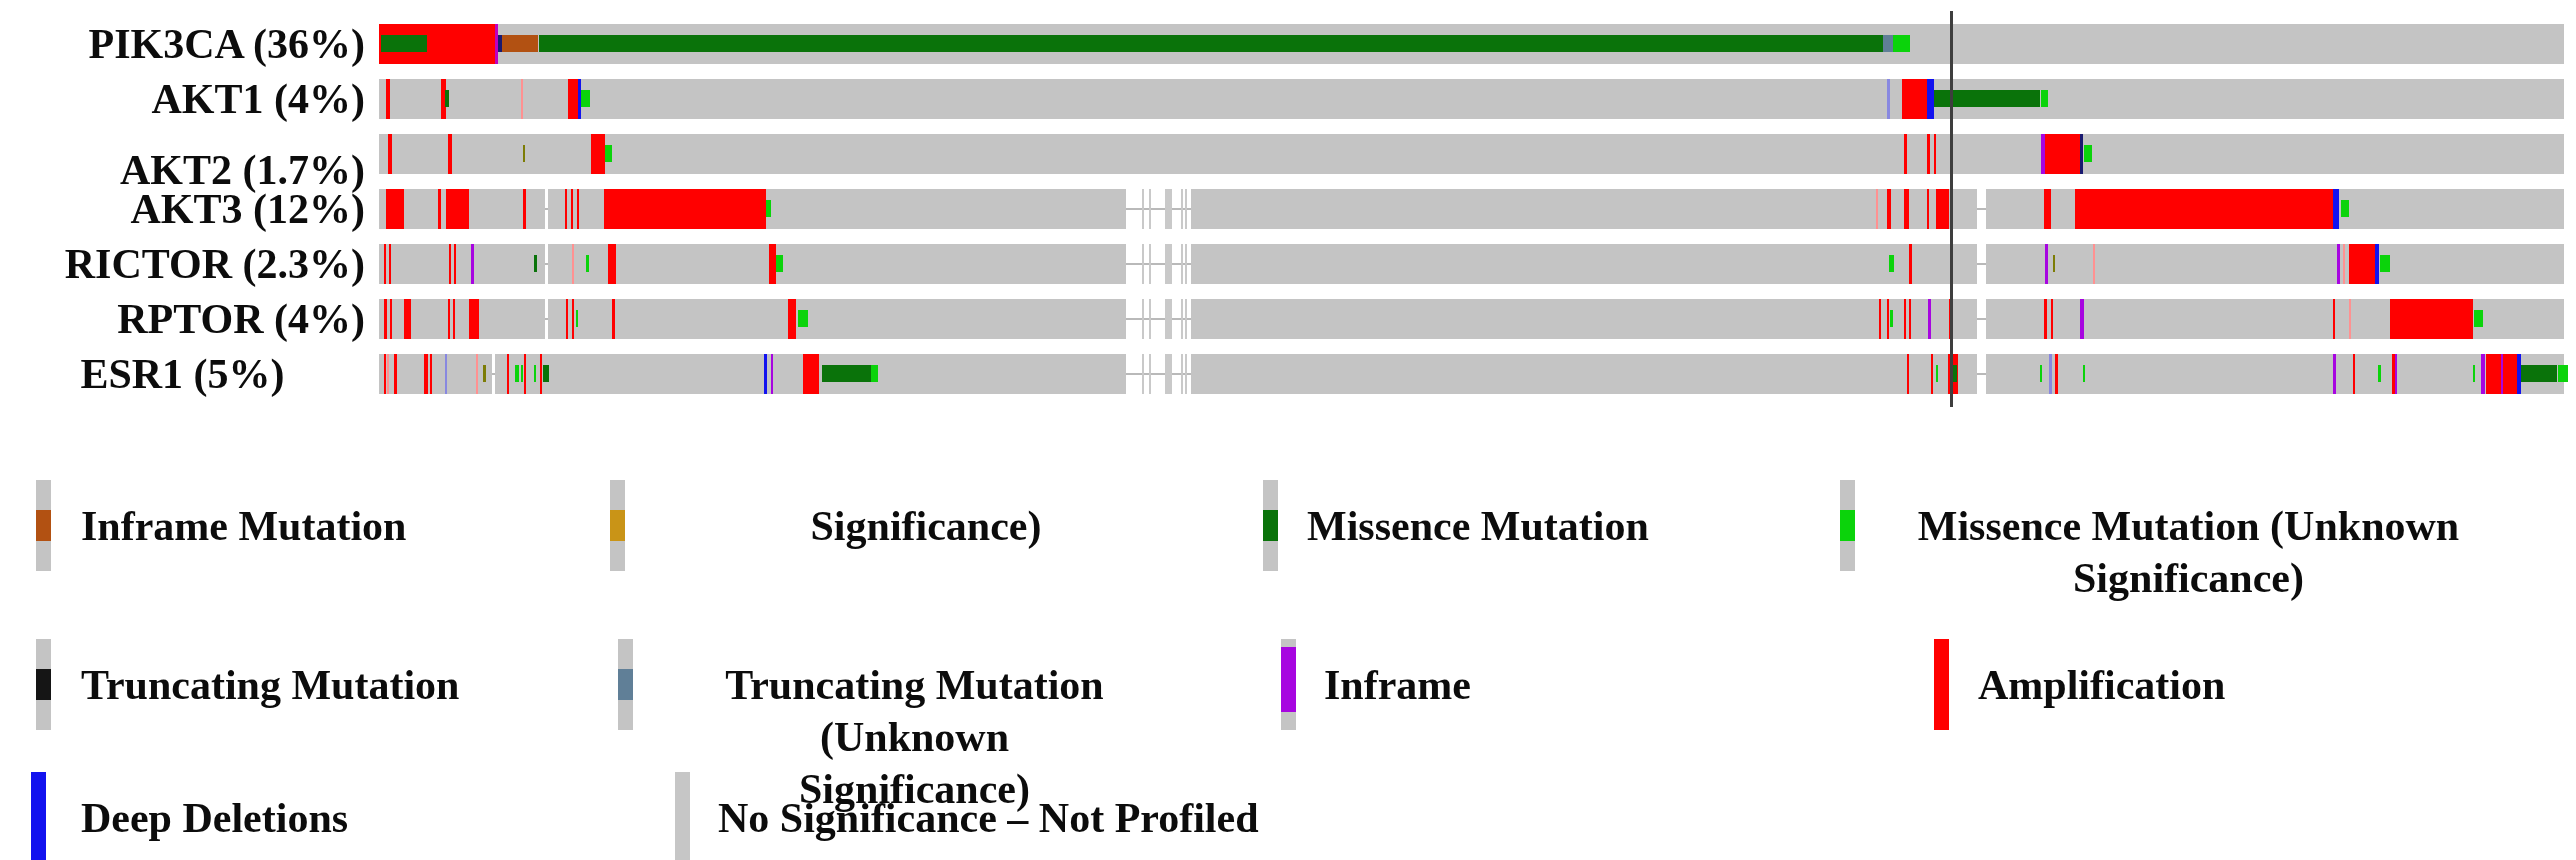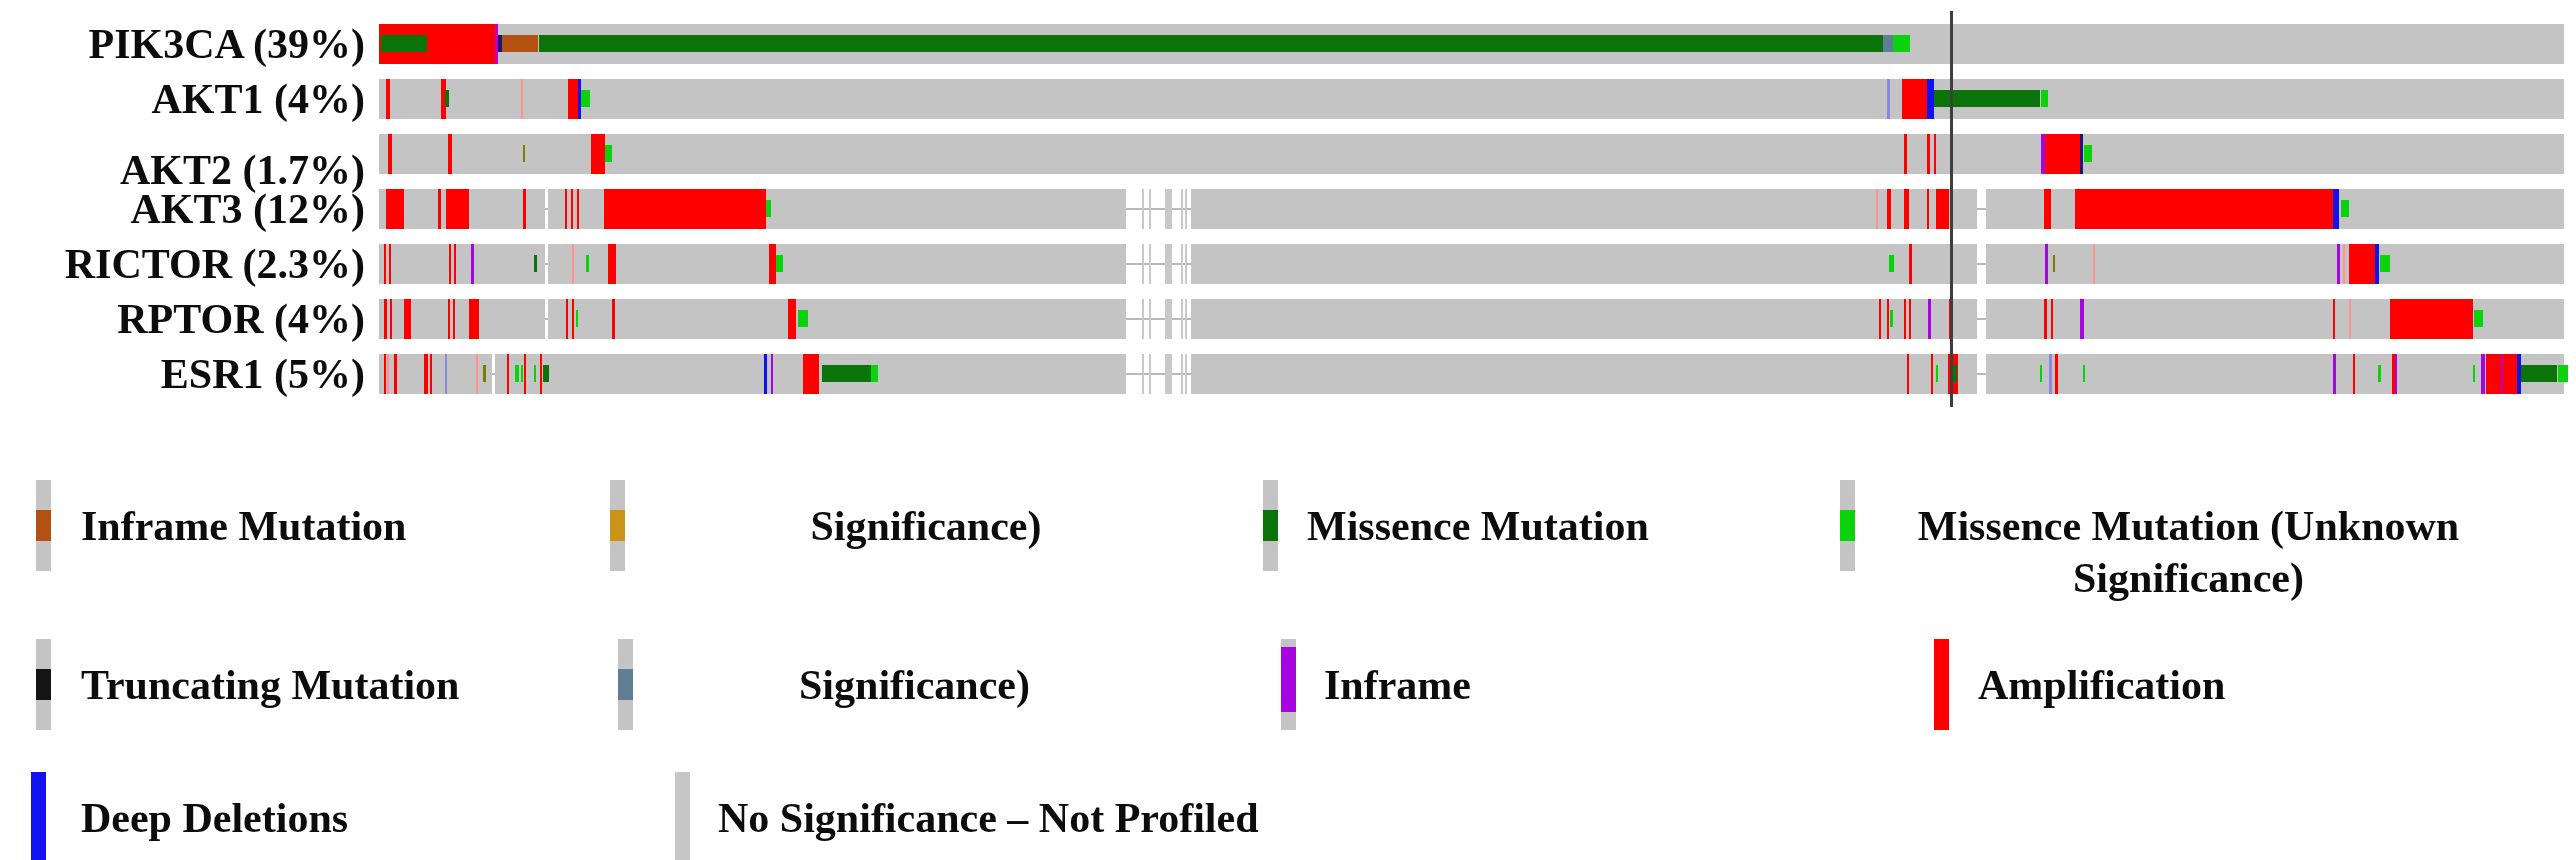--- a/index.html
+++ b/index.html
@@ -23,27 +23,27 @@
   .lg-fill.most{top:8px;height:65px;}
   .lg-fill.full{top:0;height:91px;}
   .lg-text{position:absolute;font-weight:bold;font-size:42px;line-height:52px;color:#0c0c0c;white-space:nowrap;}
   .lg-text.center{text-align:center;white-space:normal;}
 </style>
 </head>
 <body>
 
 <div id="canvas">
   <div id="labels">
-      <div class="gene-label" style="top: 24px;">PIK3CA (39%)</div>
+      <div class="gene-label" style="top: 24px;">PIK3CA (36%)</div>
       <div class="gene-label" style="top: 79px;">AKT1 (4%)</div>
       <div class="gene-label" style="top: 150px; font-family: Liberation Serif, serif;">AKT2 (1.7%)</div>
       <div class="gene-label" style="top: 189px;">AKT3 (12%)</div>
       <div class="gene-label" style="top: 244px;">RICTOR (2.3%)</div>
       <div class="gene-label" style="top: 299px;">RPTOR (4%)</div>
-      <div class="gene-label" style="top: 354px;">ESR1 (5%)</div>
+      <div class="gene-label" style="top: 354px; text-align: center;">ESR1 (5%)</div>
     </div>
   <div id="tracks">
       <div class="row" style="left: 379px; top: 24px; width: 2185px; height: 40px;">
         <div class="base" style="left: 0px; width: 100%;"></div>
         <div class="seg full" style="left: 0px; width: 118px; background: rgb(255, 0, 0);"></div>
         <div class="seg mid" style="left: 2.4px; width: 46px; background: rgb(10, 115, 10);"></div>
         <div class="seg full" style="left: 116px; width: 3.2px; background: rgb(191, 0, 191);"></div>
         <div class="seg mid" style="left: 119px; width: 4px; background: rgb(25, 25, 112);"></div>
         <div class="seg mid" style="left: 123px; width: 36px; background: rgb(178, 81, 18);"></div>
         <div class="seg mid" style="left: 160px; width: 1345px; background: rgb(10, 115, 10);"></div>
@@ -297,20 +297,21 @@
         </div>
         <div class="lg-text" style="left: 81px; top: 19.5px;">
           <div>Truncating Mutation</div>
         </div>
       </div>
       <div class="legend-item" style="left: 0px; top: 639px;">
         <div class="lg-glyph" style="left: 618px; top: 0px;">
           <div class="lg-fill mid" style="background: rgb(96, 127, 151);"></div>
         </div>
         <div class="lg-text center" style="left: 631px; top: 19.5px; width: 567px;">
+          <div>Truncating Mutation (Unknown</div>
           <div>Significance)</div>
         </div>
       </div>
       <div class="legend-item" style="left: 0px; top: 639px;">
         <div class="lg-glyph" style="left: 1281px; top: 0px;">
           <div class="lg-fill most" style="background: rgb(167, 5, 224);"></div>
         </div>
         <div class="lg-text" style="left: 1324px; top: 19.5px;">
           <div>Inframe</div>
         </div>

